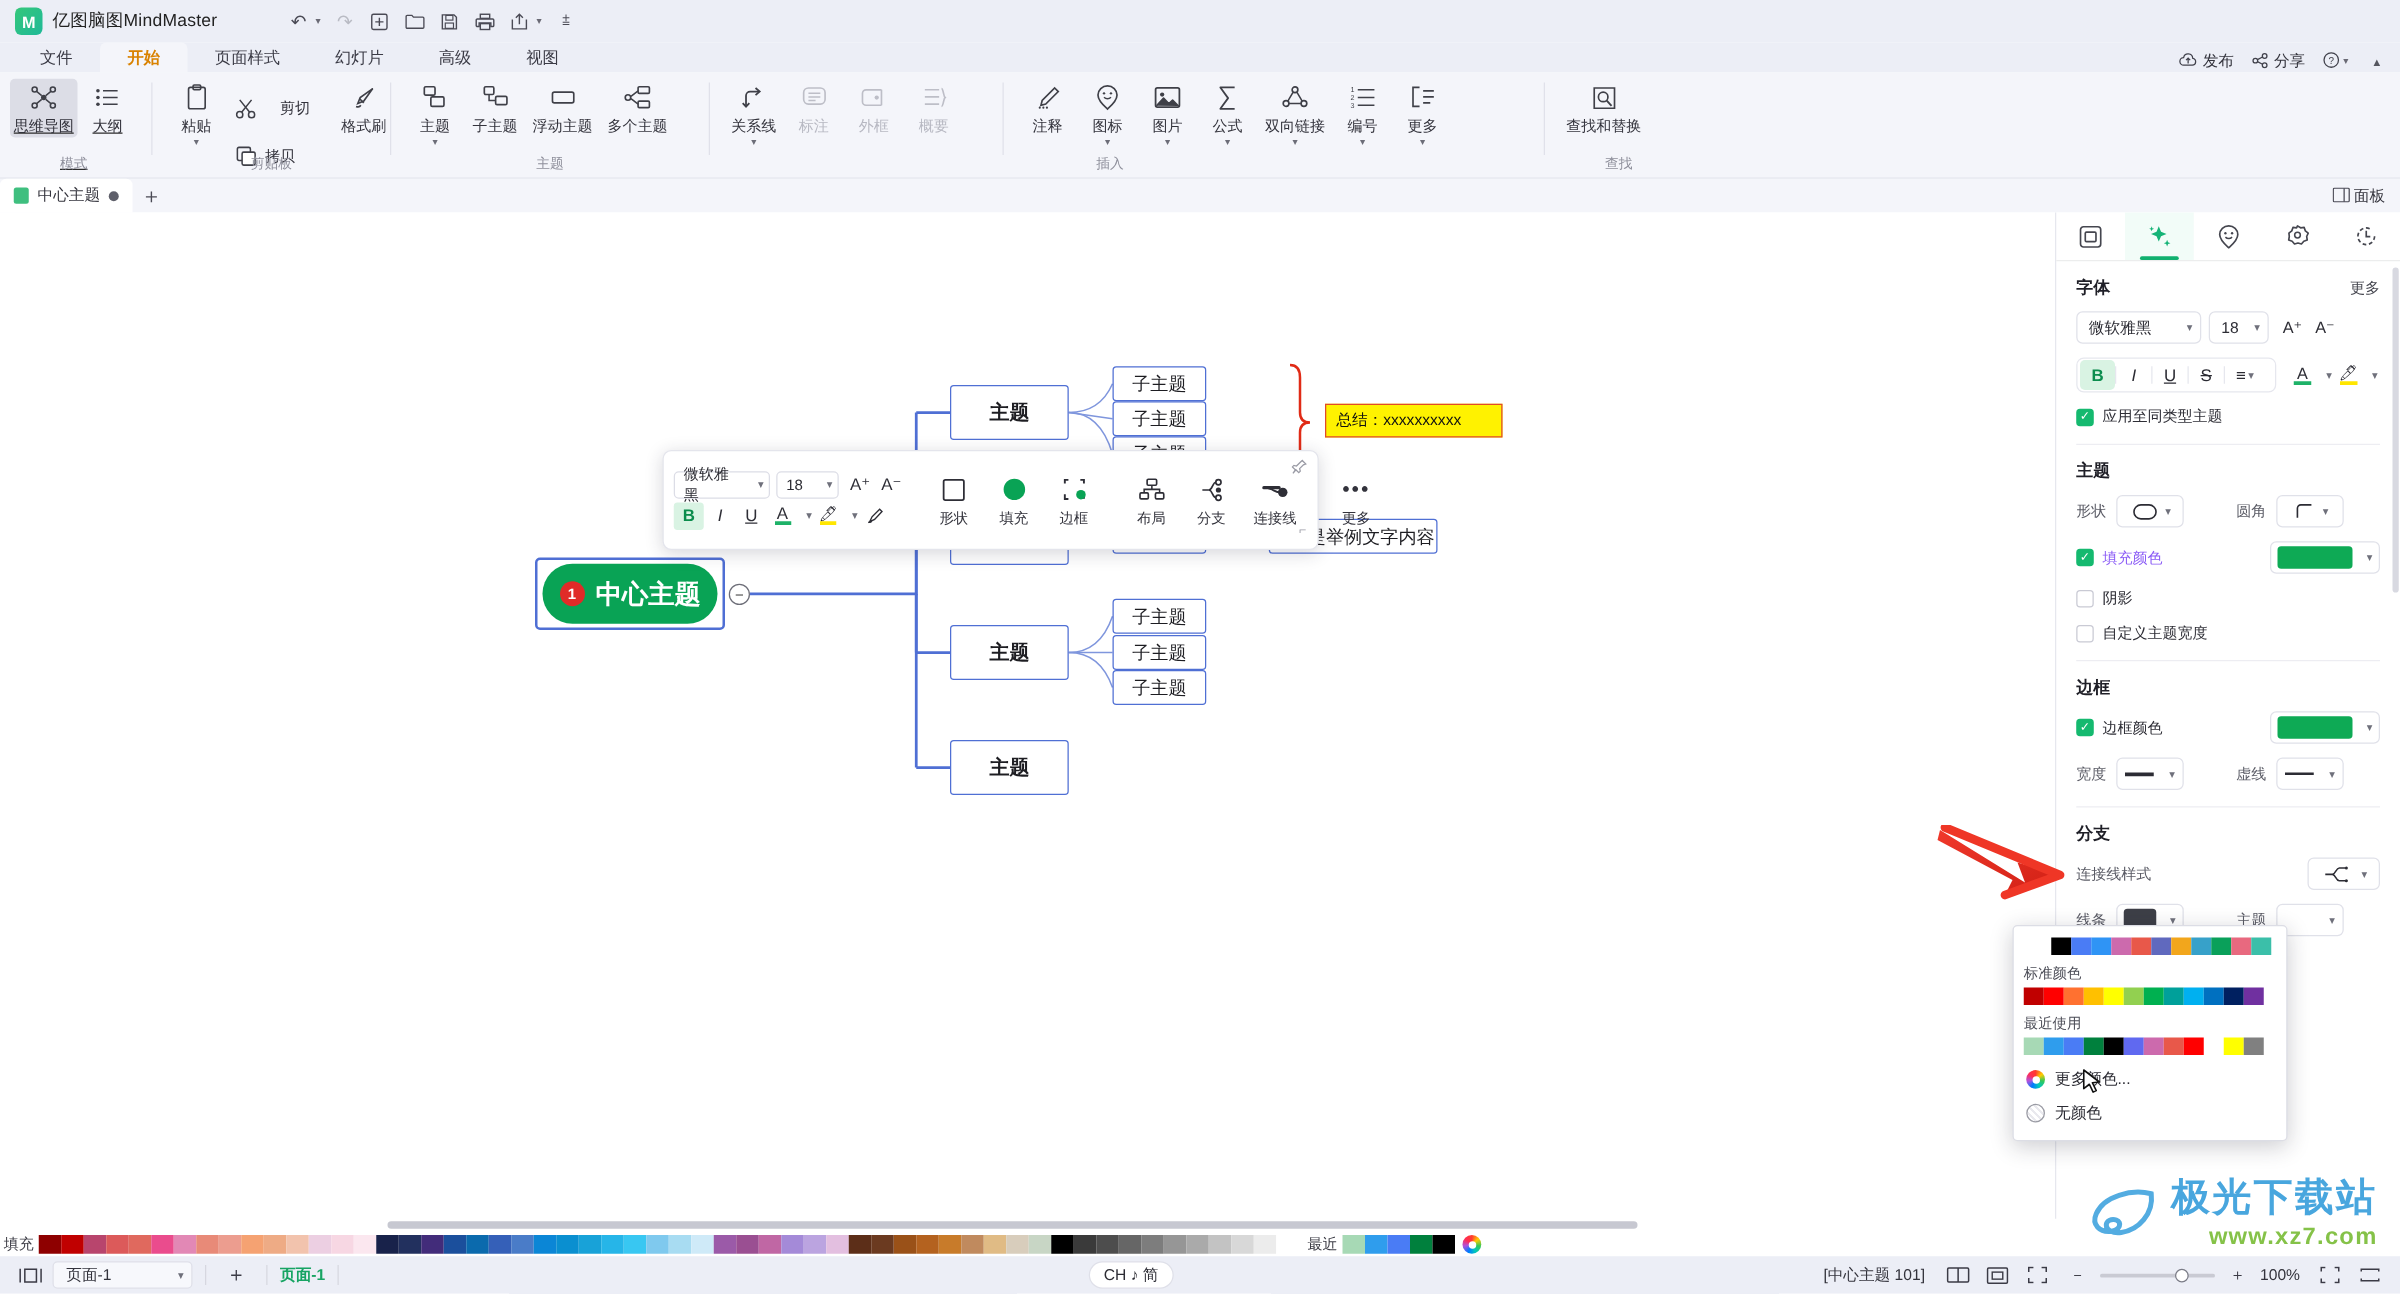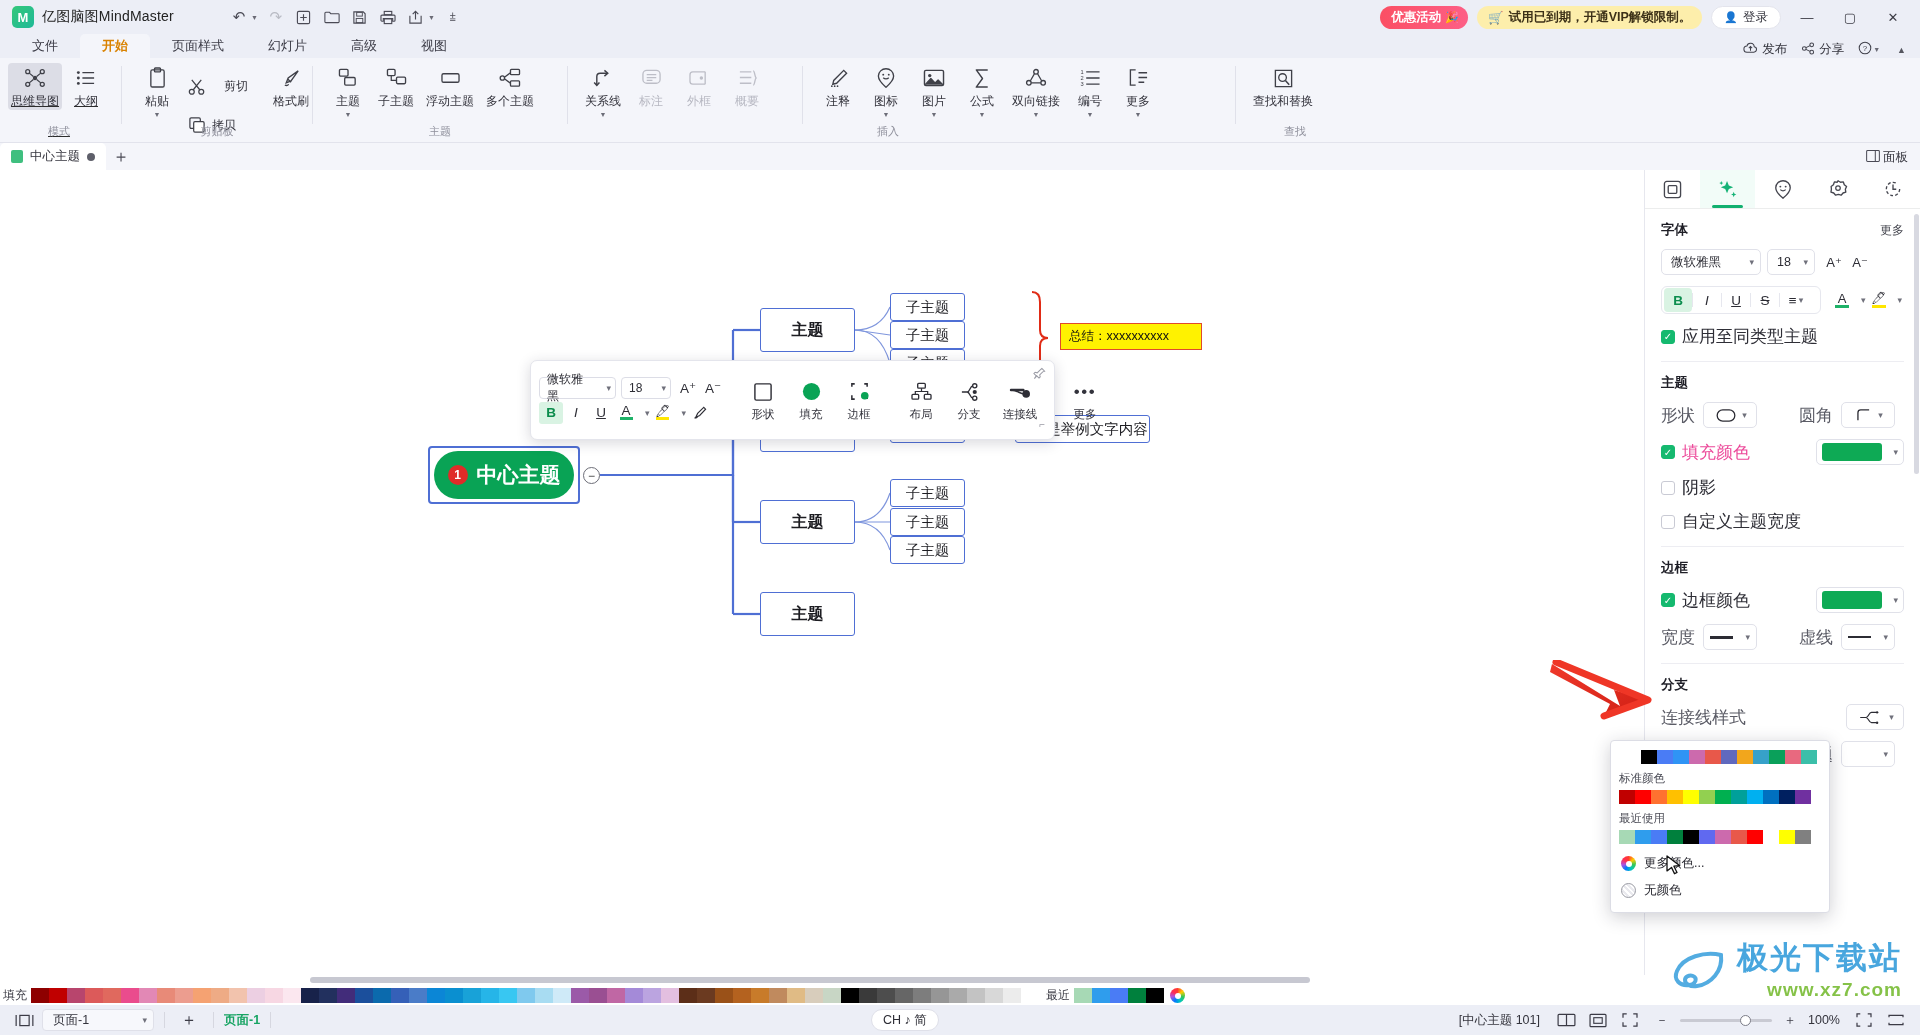--- a/index.html
+++ b/index.html
@@ -183,21 +183,21 @@
   .rp-tab.active { color:#14b177; background:#f2fcf8; }
   .rp-tab.active:after {
     content:""; position:absolute; left:12px; right:12px; bottom:0; height:3px;
     background:#11b06f; border-radius:2px;
   }
   .rp-body { padding:12px 16px 0 16px; }
   .rp-sec-head { display:flex; align-items:center; justify-content:space-between; margin-bottom:10px; }
   .rp-sec-title { font-size:13.5px; font-weight:bold; color:#1f1f27; }
   .rp-more { font-size:12px; color:#45464f; }
   .rp-row { display:flex; align-items:center; margin-bottom:11px; }
-  .rp-lbl { font-size:17px; color:#5b5c66; }
+  .rp-lbl { font-size:12px; color:#5b5c66; }
   .sel-box {
     height:26px; border:1px solid #e0e1e9; border-radius:5px; background:#fff;
     display:flex; align-items:center; justify-content:space-between;
     padding:0 6px 0 9px; font-size:12.5px; color:#2c2c34;
   }
   .chev { font-size:9px; color:#6f707b; margin-left:6px; }
   .abtn {
     width:26px; height:24px; display:flex; align-items:center; justify-content:center;
     font-size:13px; color:#2e2e36; border-radius:4px;
   }
@@ -334,37 +334,20 @@
       <div class="qbtn">
         <svg width="15" height="15" viewBox="0 0 16 16">
           <path d="M2 6v8h12V6" fill="none" stroke="#4a4a55" stroke-width="1.2"></path>
           <path d="M8 10V1.5M5 4.5L8 1.5l3 3" fill="none" stroke="#4a4a55" stroke-width="1.2"></path>
         </svg>
       </div>
       <span class="caret">▼</span>
       <div class="qbtn" style="font-size:11px;">⩲</div>
     </div>
 
-    <div class="tb-right">
-      <div class="promo-pill">
-        <span>优惠活动</span>
-        <span class="promo-deco">🎉</span>
-      </div>
-      <div class="vip-pill">
-        <span>🛒</span>
-        <span>试用已到期，开通VIP解锁限制。</span>
-      </div>
-      <div class="login-pill">
-        <span style="font-size:11px;">👤</span>
-        <span>登录</span>
-      </div>
-      <div class="wbtn">—</div>
-      <div class="wbtn">▢</div>
-      <div class="wbtn close">✕</div>
-    </div>
   </div>
 
   <div class="menubar">
     <div class="mtab">文件</div>
     <div class="mtab active">开始</div>
     <div class="mtab">页面样式</div>
     <div class="mtab">幻灯片</div>
     <div class="mtab">高级</div>
     <div class="mtab">视图</div>
 
@@ -983,21 +966,21 @@
         <div class="sel-box" style="width:54px; margin-left:8px; justify-content:center;">
           <svg width="16" height="14" viewBox="0 0 17 15">
             <path d="M2 13V5a3 3 0 013-3h9" fill="none" stroke="#2c2c34" stroke-width="1.4"></path>
           </svg>
           <span class="chev">▾</span>
         </div>
       </div>
 
       <div class="rp-row">
         <span class="cbx on">✓</span>
-        <span class="rp-lbl" style="color:#ec4899;">填充颜色</span>
+        <span class="rp-lbl" style="color:#8b5cf6;">填充颜色</span>
         <div class="swatch-box" style="width:88px; margin-left:auto;">
           <span class="swatch" style="width:62px; background:#0eaa55;"></span>
           <span class="chev">▾</span>
         </div>
       </div>
 
       <div class="rp-row">
         <span class="cbx"></span>
         <span class="rp-lbl" style="color:#2e2e36;">阴影</span>
       </div>

